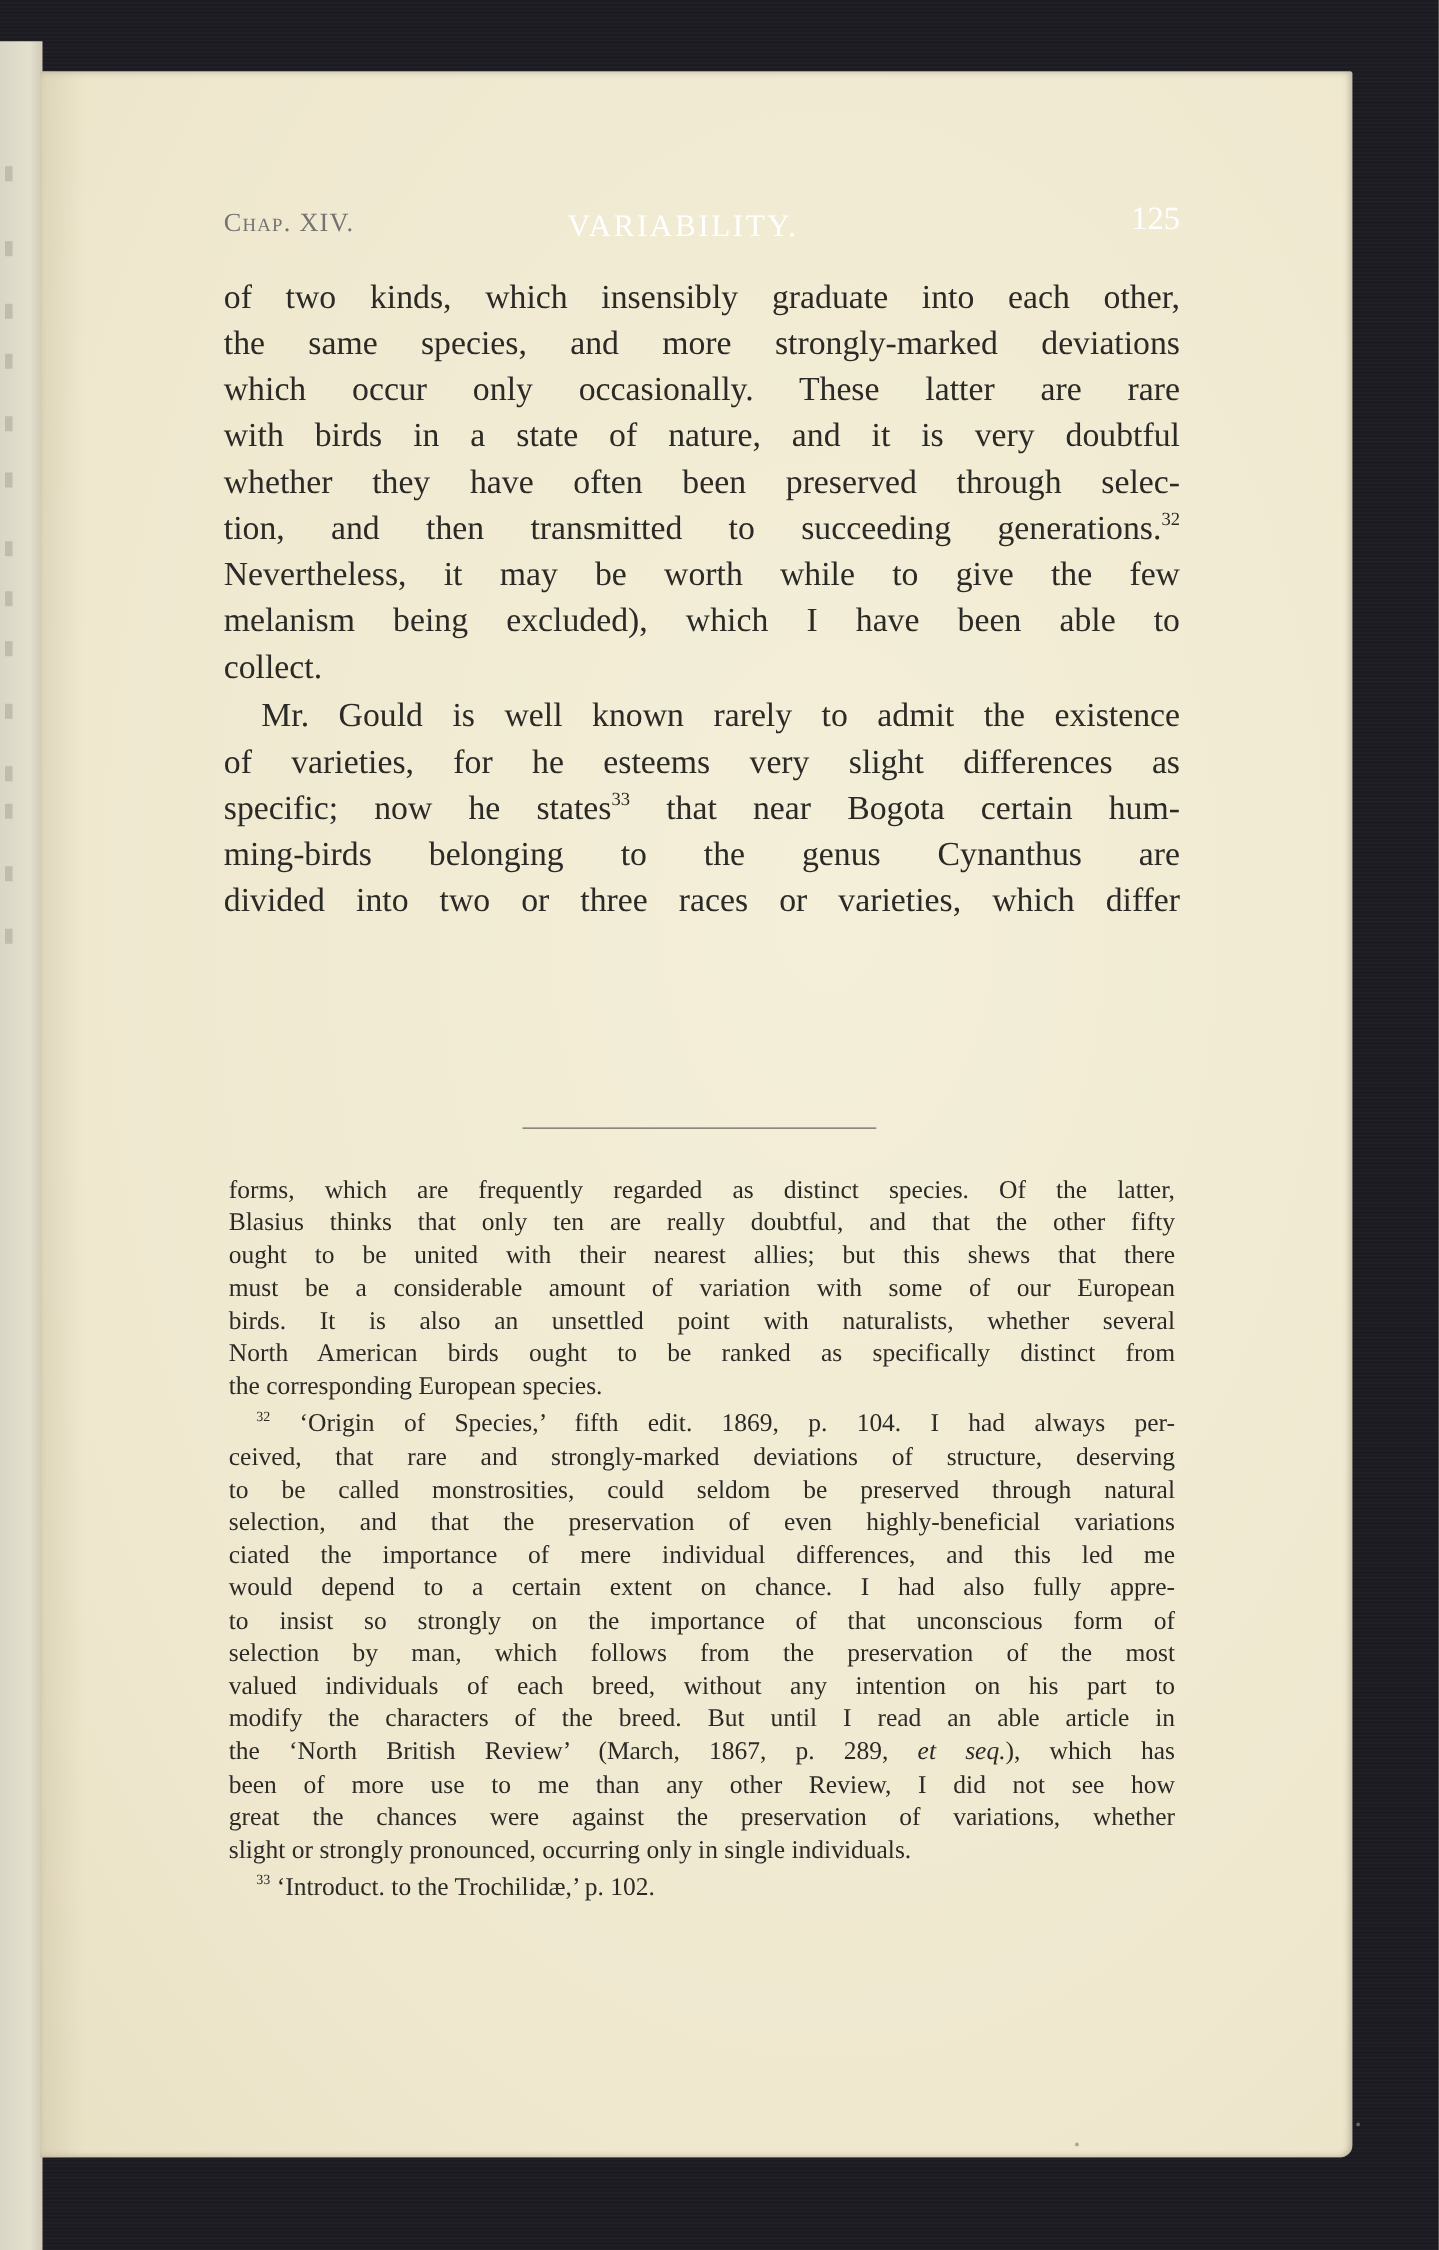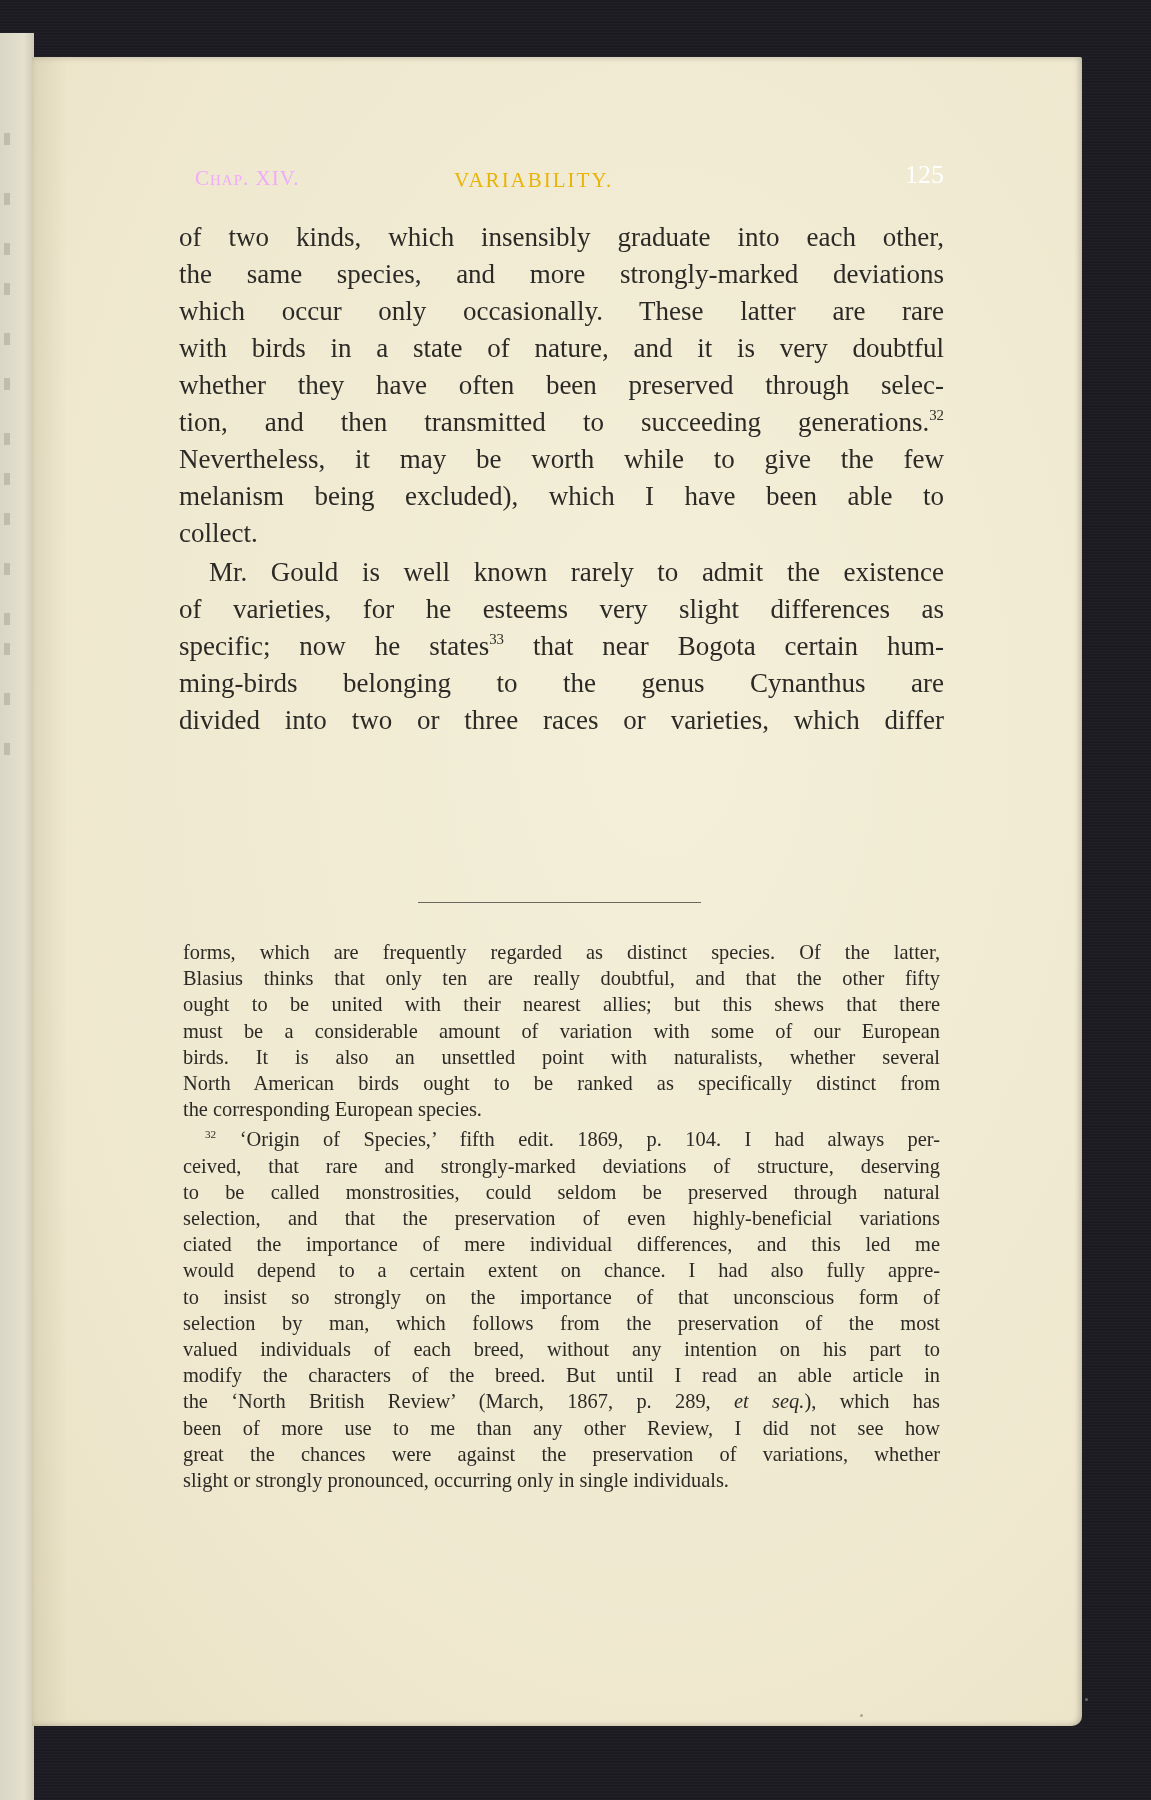--- a/index.html
+++ b/index.html
@@ -28,25 +28,25 @@
       background: linear-gradient(90deg, rgba(190,180,150,0.35), rgba(240,233,210,0));
     }
     .text {
       font-family: "Liberation Serif", "DejaVu Serif", serif;
       color: #2c2a26;
     }
     .running-head {
       position: absolute; left: 179px; top: 160px; width: 765px; height: 40px;
     }
     .rh-chap {
-      position: absolute; left: 16px; top: 6px; font-size: 21px; letter-spacing: 1px;
-      font-variant: small-caps; color: #f0abfc;
+      position: absolute; left: 0; top: 6px; font-size: 21px; letter-spacing: 1px;
+      font-variant: small-caps; color: #737373;
     }
     .rh-title {
-      position: absolute; left: 275px; top: 8px; font-size: 21px; letter-spacing: 2px; color: #eab308;
+      position: absolute; left: 275px; top: 8px; font-size: 25px; letter-spacing: 2px; color: #ffffff;
     }
     .rh-page {
       position: absolute; right: 0; top: 0; font-size: 26px; color: #ffffff;
     }
     .body-block {
       position: absolute; left: 179px; top: 219px; width: 765px;
       font-size: 27px; line-height: 37px; text-align: justify;
     }
     .body-block p { margin: 0; }
     .line { display: block; text-align: justify; text-align-last: justify; white-space: nowrap; }
@@ -133,16 +133,19 @@
     <span class="line">would depend to a certain extent on chance.  I had also fully appre-</span>
     <span class="line">to insist so strongly on the importance of that unconscious form of</span>
     <span class="line">selection by man, which follows from the preservation of the most</span>
     <span class="line">valued individuals of each breed, without any intention on his part to</span>
     <span class="line">modify the characters of the breed.  But until I read an able article in</span>
     <span class="line"><span>the ‘North British Review’ (March, 1867, p. 289, </span><i>et seq.</i><span>), which has</span></span>
     <span class="line">been of more use to me than any other Review, I did not see how</span>
     <span class="line">great the chances were against the preservation of variations, whether</span>
     <span class="line last">slight or strongly pronounced, occurring only in single individuals.</span>
   </p>
+  <p>
+    <span class="line last" style="padding-left:22px"><sup>33</sup> <span>‘Introduct. to the Trochilidæ,’ p. 102.</span></span>
+  </p>
 </div>
 
 <div class="speck" style="left:860px; top:1714px"></div>
 <div class="speck" style="left:1085px; top:1698px"></div>
 
 </body></html>

